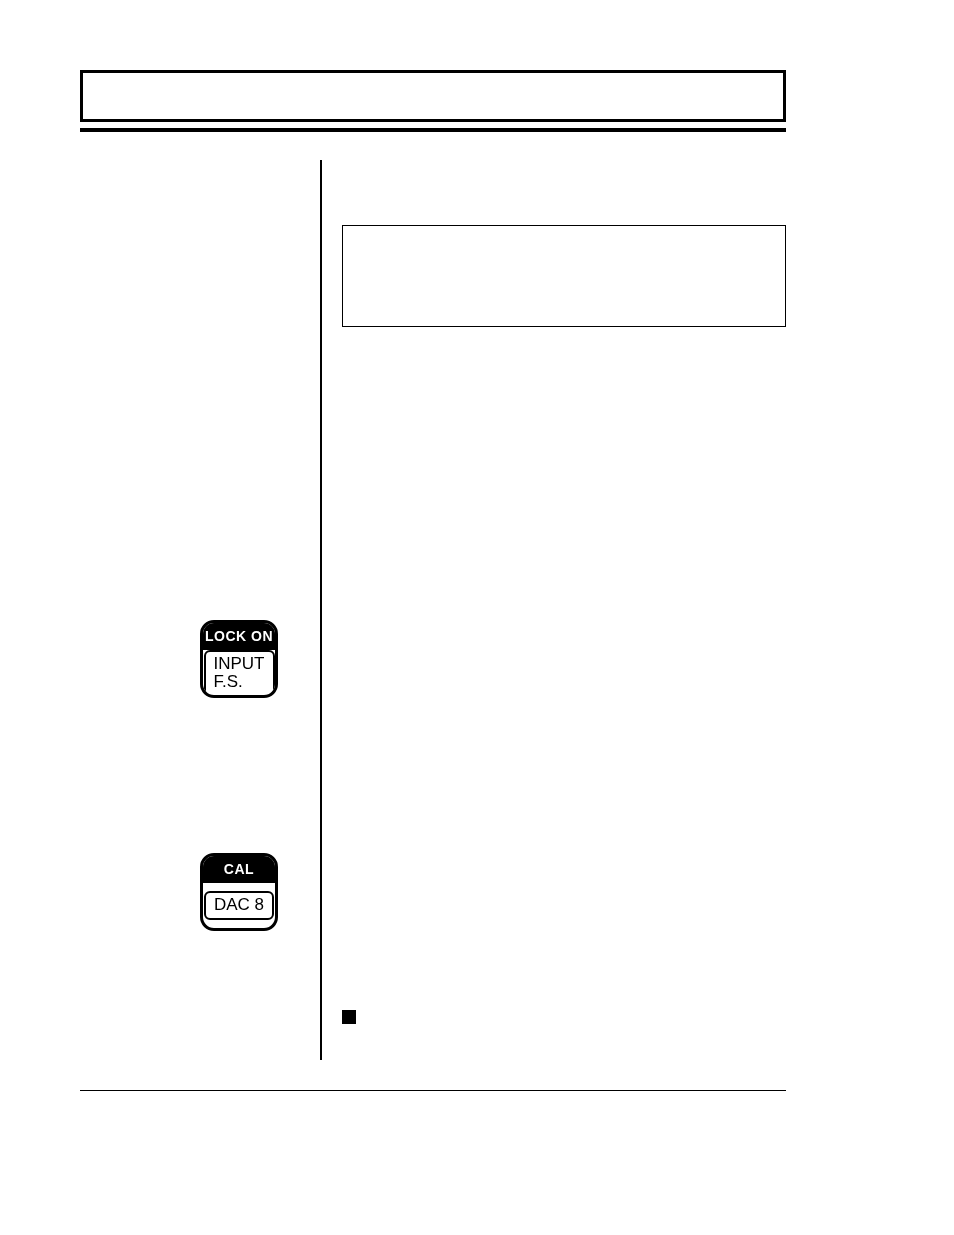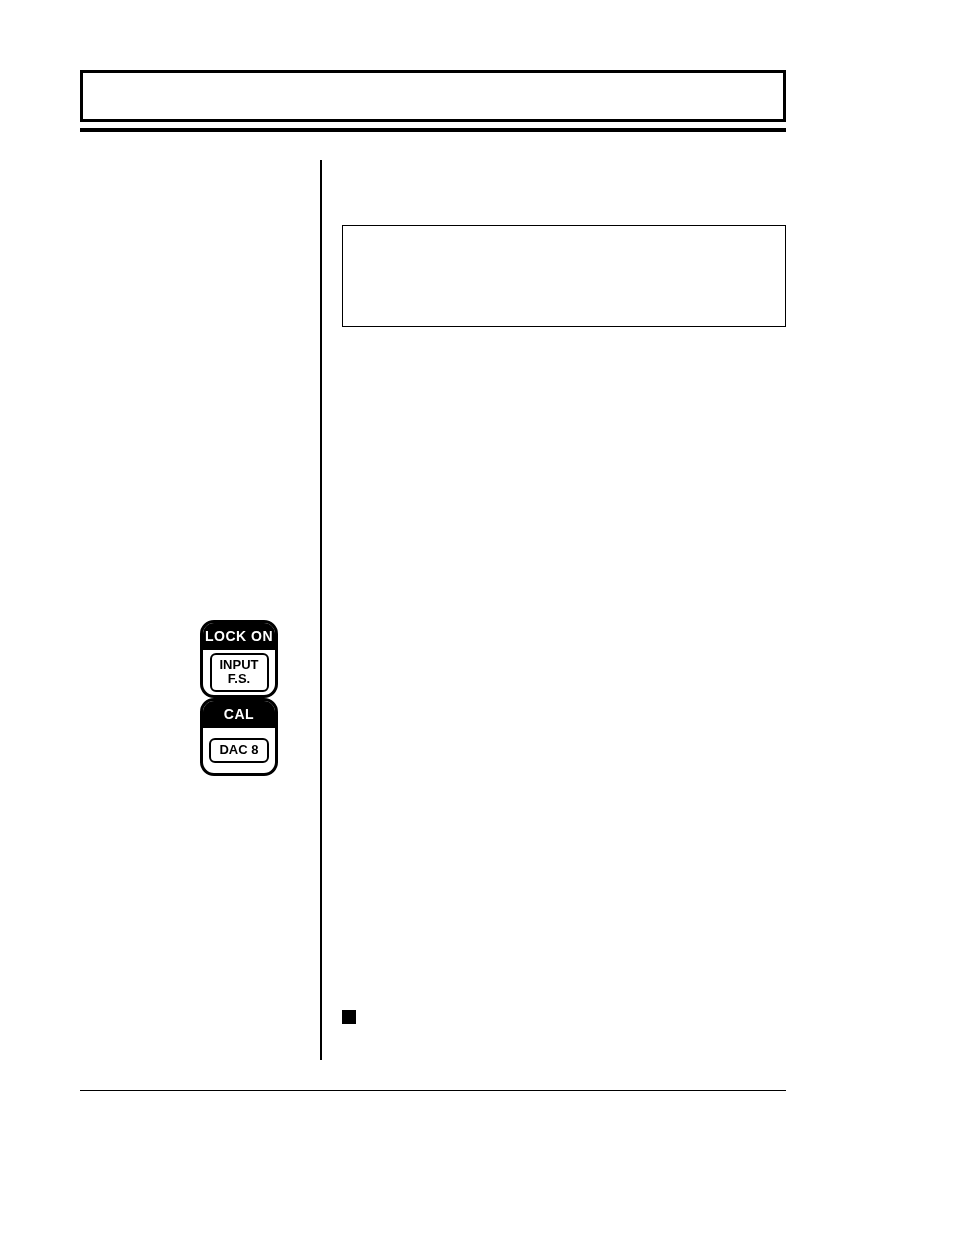--- a/index.html
+++ b/index.html
@@ -48,29 +48,29 @@
     flex: 1;
     display: flex;
     align-items: center;
     justify-content: center;
   }
   .keycap .pill {
     border: 2px solid #000;
     border-radius: 6px;
     padding: 3px 8px 4px 8px;
     font-family: "Arial Black", Arial, sans-serif;
-    font-weight: 700;
-    font-size: 13px;
+    font-weight: 400;
+    font-size: 17px;
     line-height: 1.05;
-    text-align: center;
+    text-align: left;
     white-space: pre;
   }
 
   .key1 { margin-top: 460px; }
-  .key2 { }
+  .key2 { margin-top: 155px; }
 
   .black-square {
     width: 14px; height: 14px; background: #000;
     position: absolute;
     left: 20px;
     top: 850px;
   }
 
   .footer-rule {
     position: absolute;

